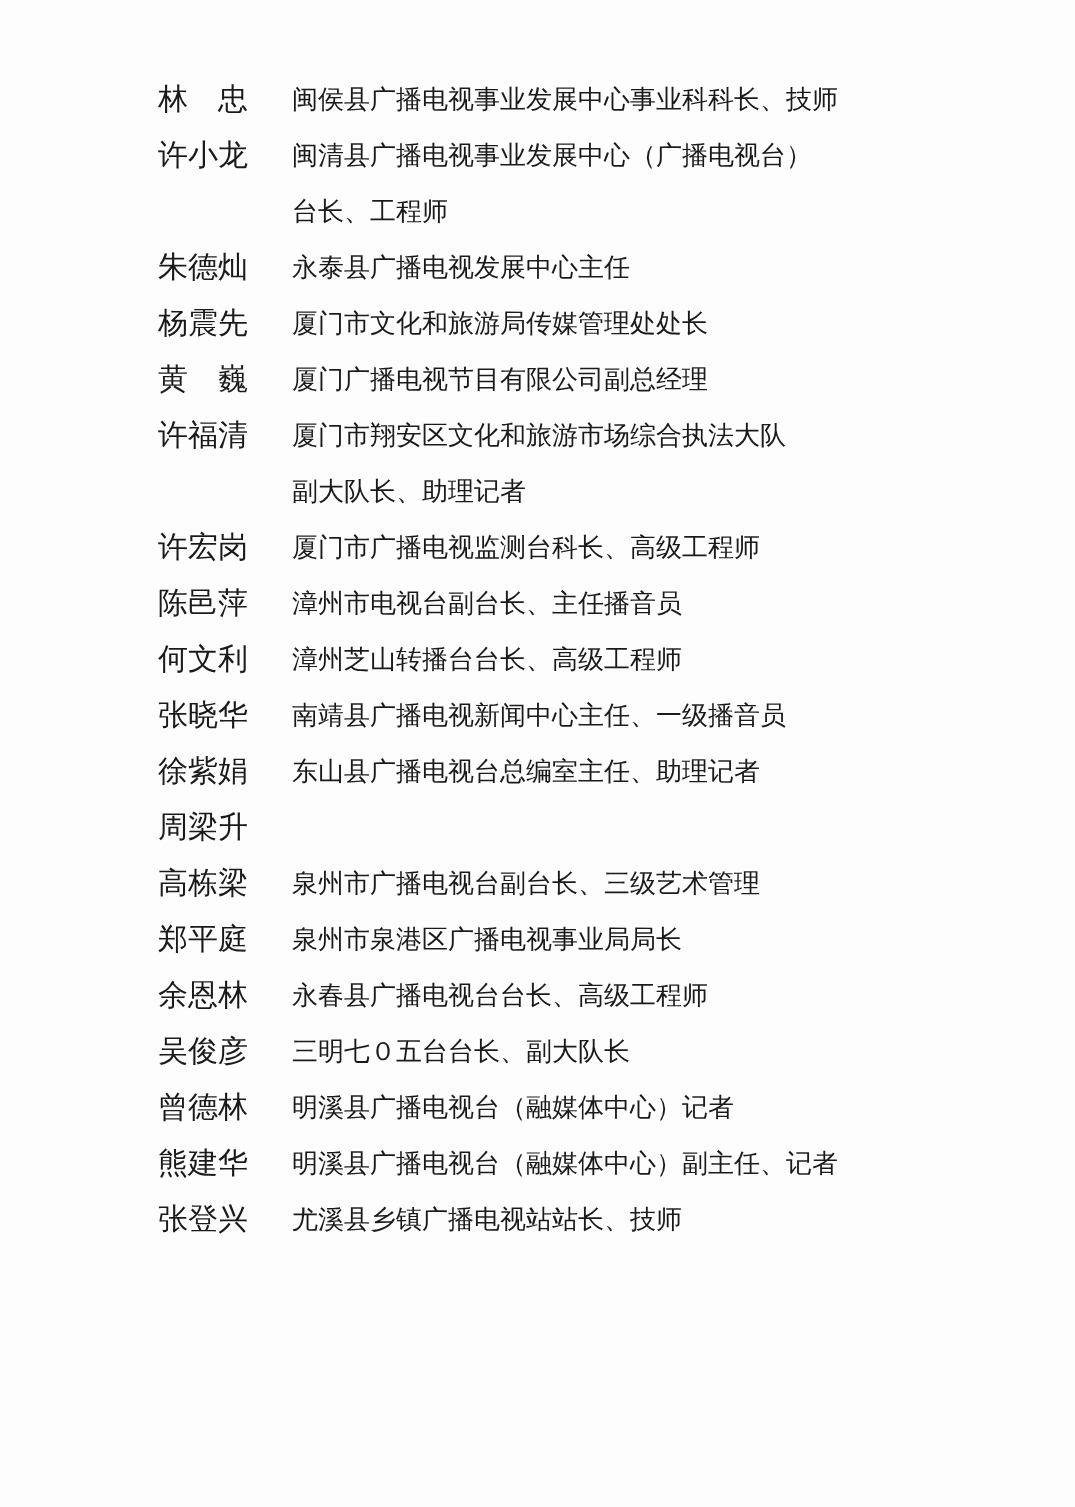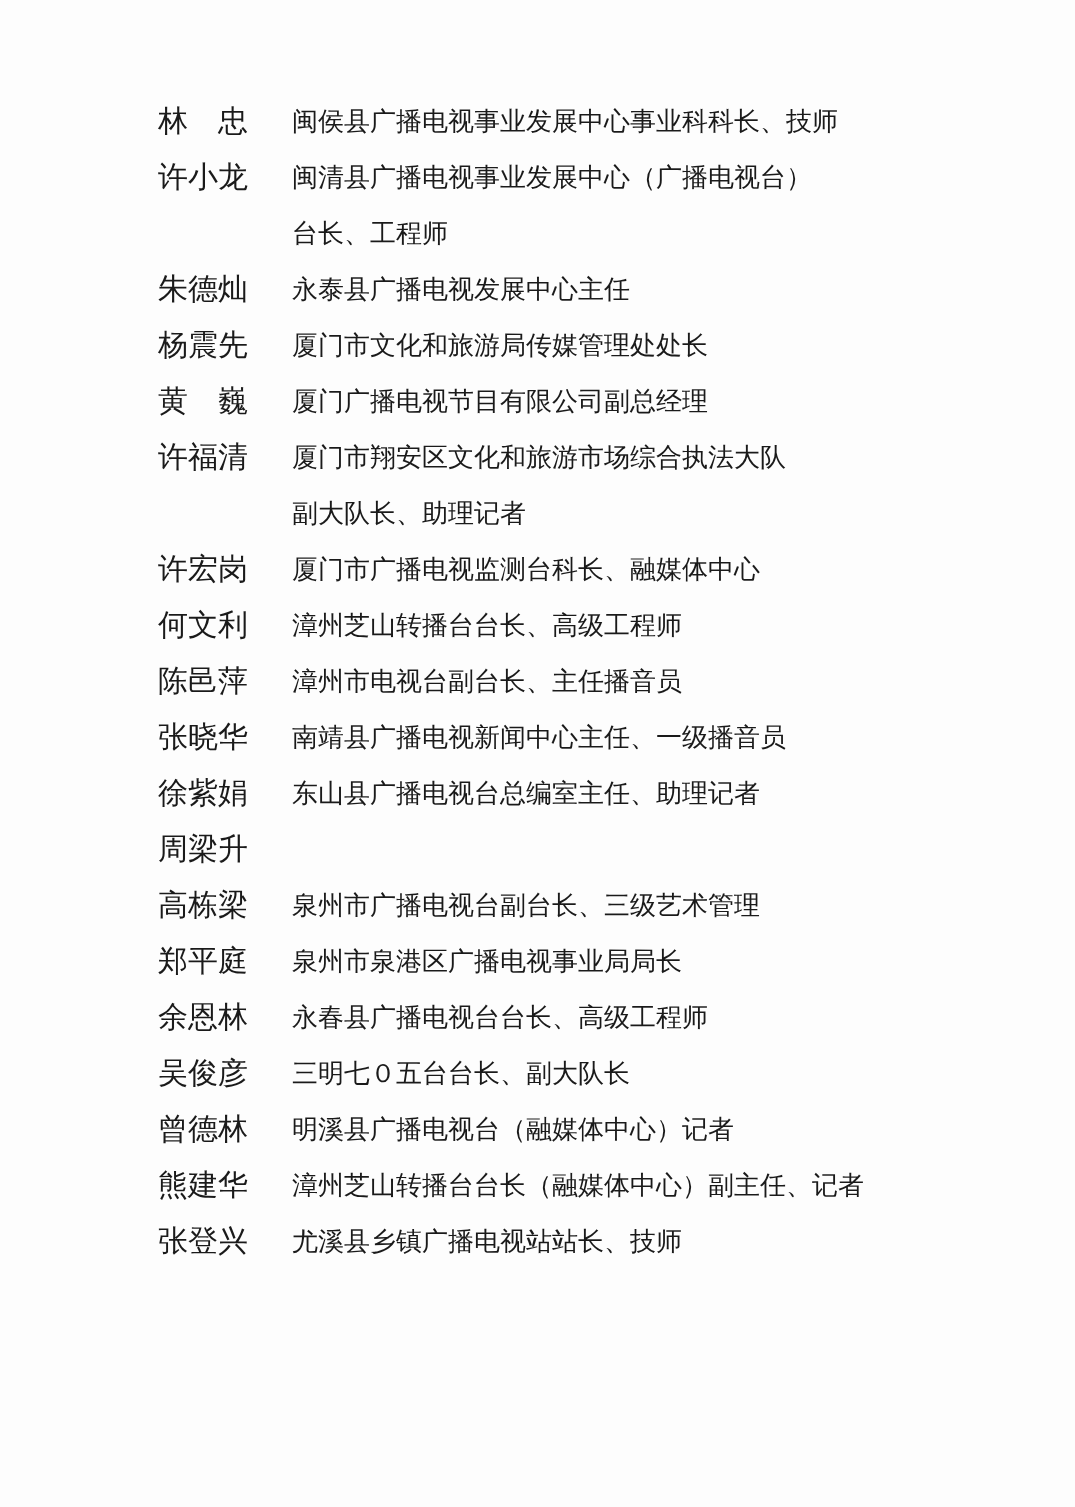--- a/index.html
+++ b/index.html
@@ -11,21 +11,21 @@
     height: 1507px;
     background: #fdfdfd;
     color: #1a1a1a;
     font-family: "DejaVu Sans", sans-serif;
     overflow: hidden;
   }
   .page {
     box-sizing: border-box;
     width: 1075px;
     height: 1507px;
-    padding: 93px 40px 0 158px;
+    padding: 71px 40px 0 158px;
   }
   .row {
     display: flex;
     align-items: flex-start;
   }
   .name-col {
     flex: 0 0 134px;
     width: 134px;
     font-size: 30px;
     line-height: 56px;
@@ -73,31 +73,31 @@
   </div>
 
   <div class="row">
     <span class="name-col">许福清</span>
     <span class="desc-col">厦门市翔安区文化和旅游市场综合执法大队
 副大队长、助理记者</span>
   </div>
 
   <div class="row">
     <span class="name-col">许宏岗</span>
-    <span class="desc-col">厦门市广播电视监测台科长、融媒体中心</span>
+    <span class="desc-col">厦门市广播电视监测台科长、高级工程师</span>
+  </div>
+
+  <div class="row">
+    <span class="name-col">陈邑萍</span>
+    <span class="desc-col">漳州市电视台副台长、主任播音员</span>
   </div>
 
   <div class="row">
     <span class="name-col">何文利</span>
     <span class="desc-col">漳州芝山转播台台长、高级工程师</span>
-  </div>
-
-  <div class="row">
-    <span class="name-col">陈邑萍</span>
-    <span class="desc-col">漳州市电视台副台长、主任播音员</span>
   </div>
 
   <div class="row">
     <span class="name-col">张晓华</span>
     <span class="desc-col">南靖县广播电视新闻中心主任、一级播音员</span>
   </div>
 
   <div class="row">
     <span class="name-col">徐紫娟</span>
     <span class="desc-col">东山县广播电视台总编室主任、助理记者</span>
@@ -127,21 +127,21 @@
     <span class="desc-col">三明七０五台台长、副大队长</span>
   </div>
 
   <div class="row">
     <span class="name-col">曾德林</span>
     <span class="desc-col">明溪县广播电视台（融媒体中心）记者</span>
   </div>
 
   <div class="row">
     <span class="name-col">熊建华</span>
-    <span class="desc-col">漳州芝山转播台台长（融媒体中心）副主任、记者</span>
+    <span class="desc-col">明溪县广播电视台（融媒体中心）副主任、记者</span>
   </div>
 
   <div class="row">
     <span class="name-col">张登兴</span>
     <span class="desc-col">尤溪县乡镇广播电视站站长、技师</span>
   </div>
 
 </div>
 
 </body></html>

